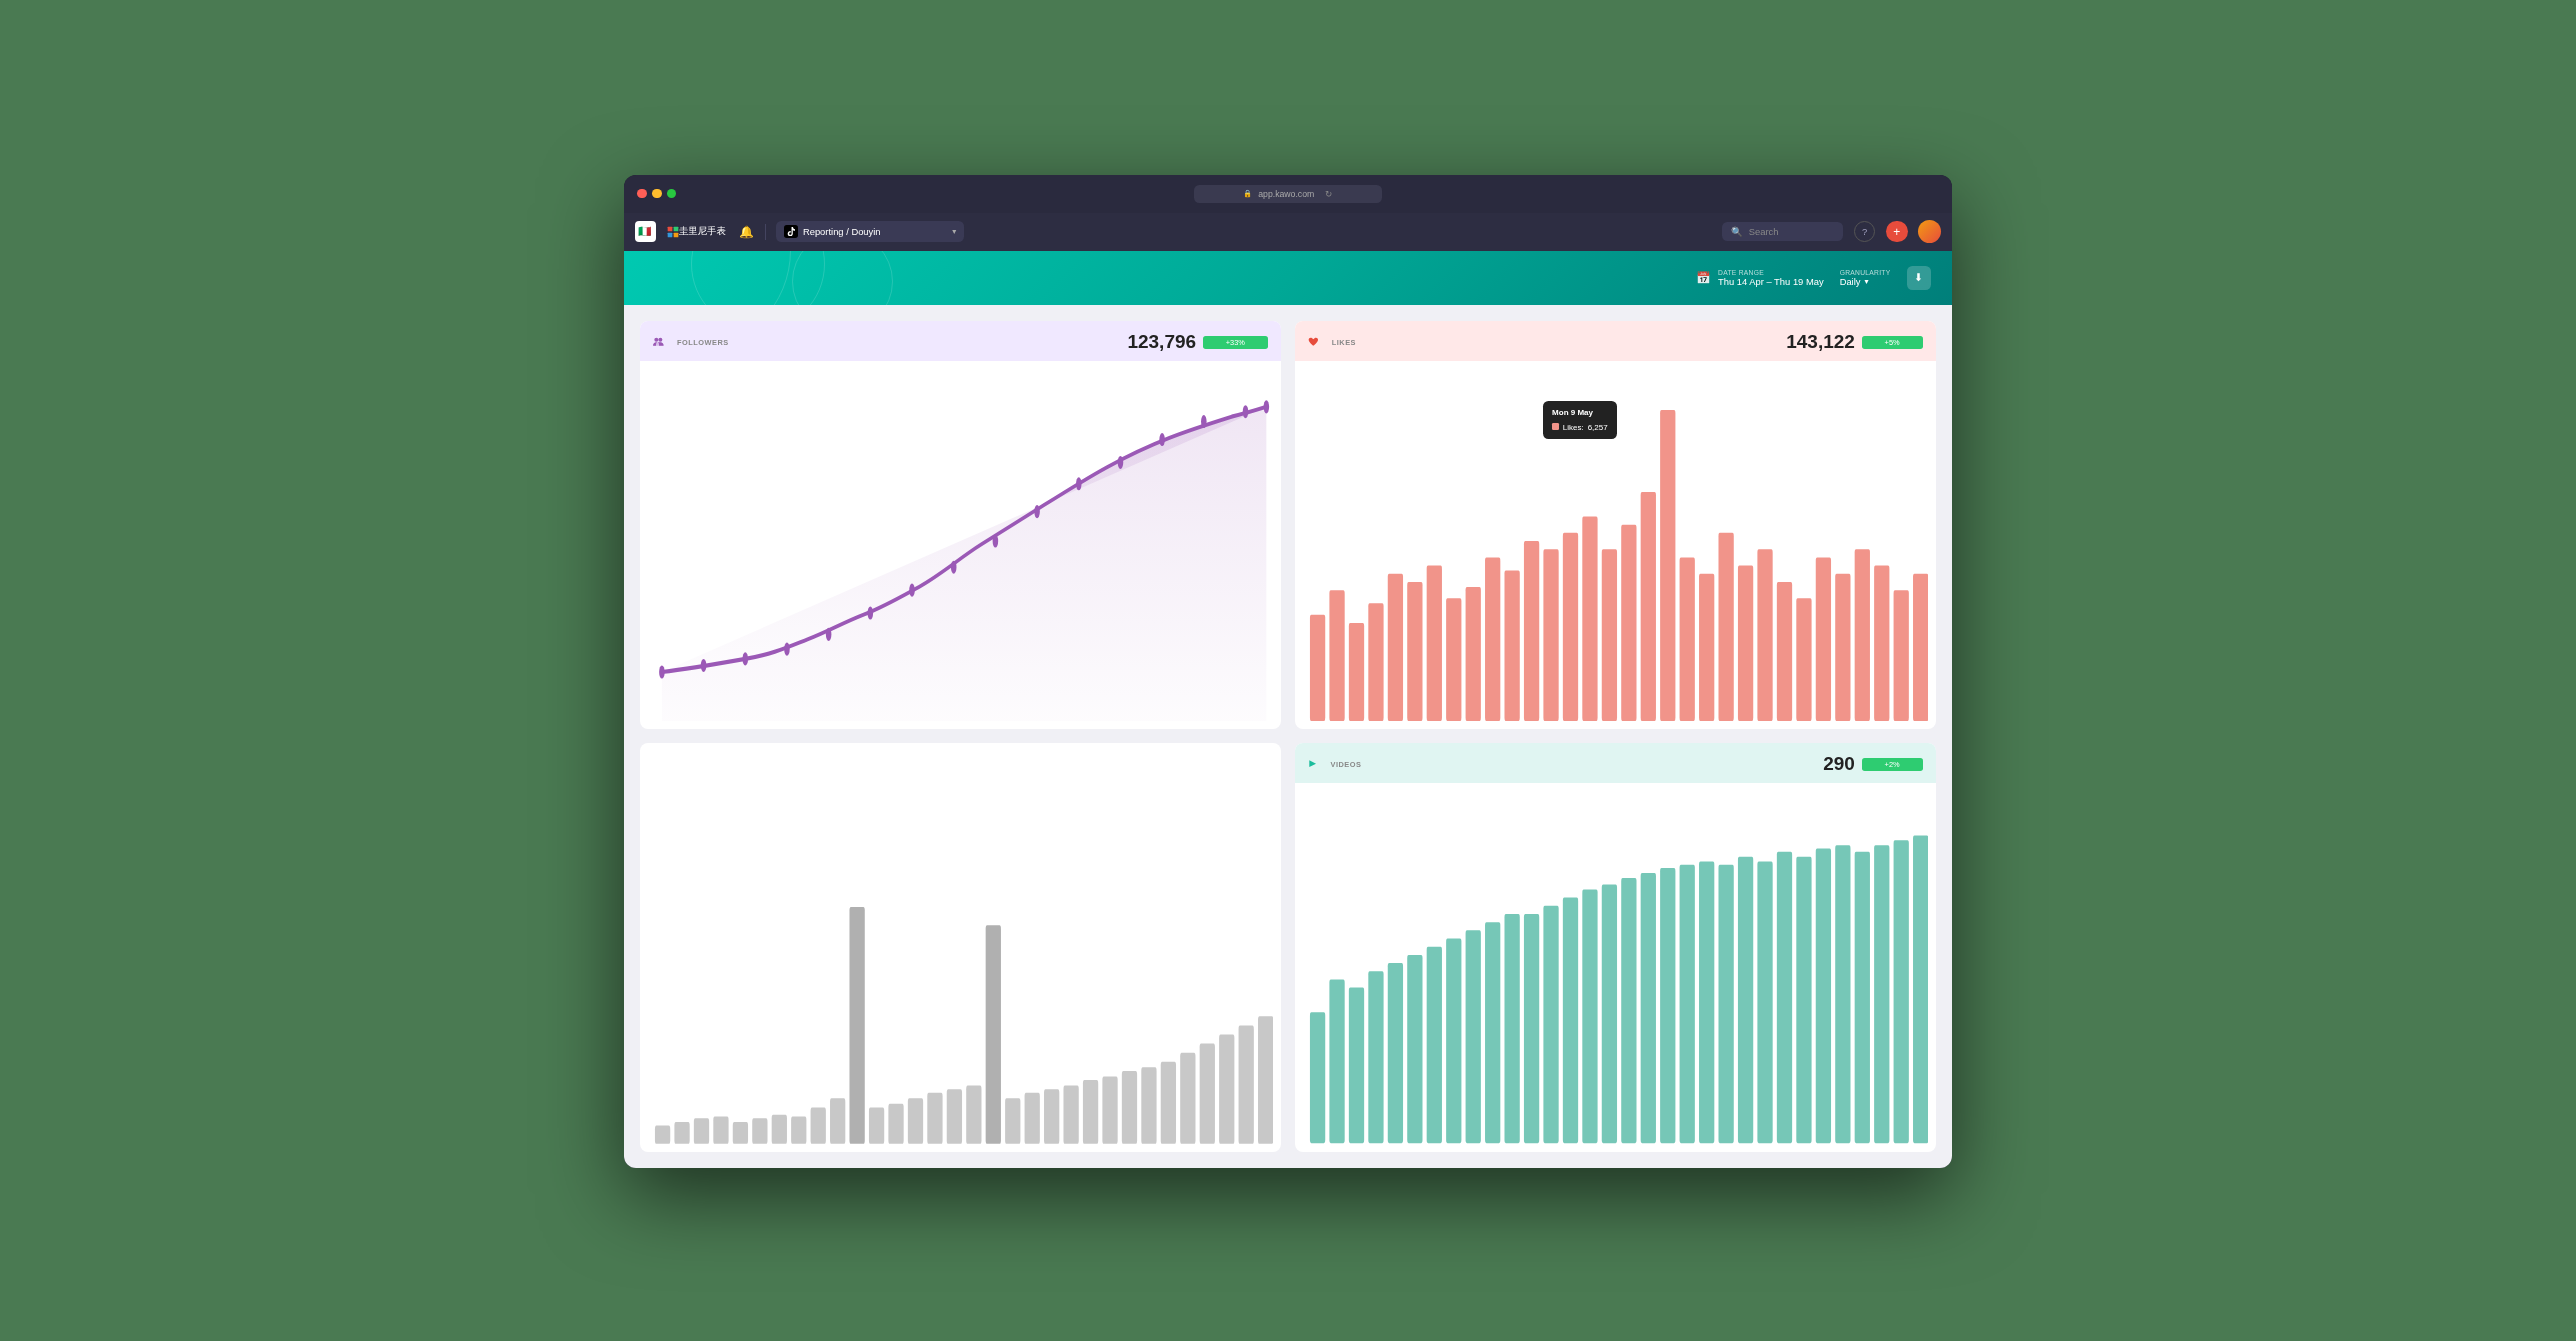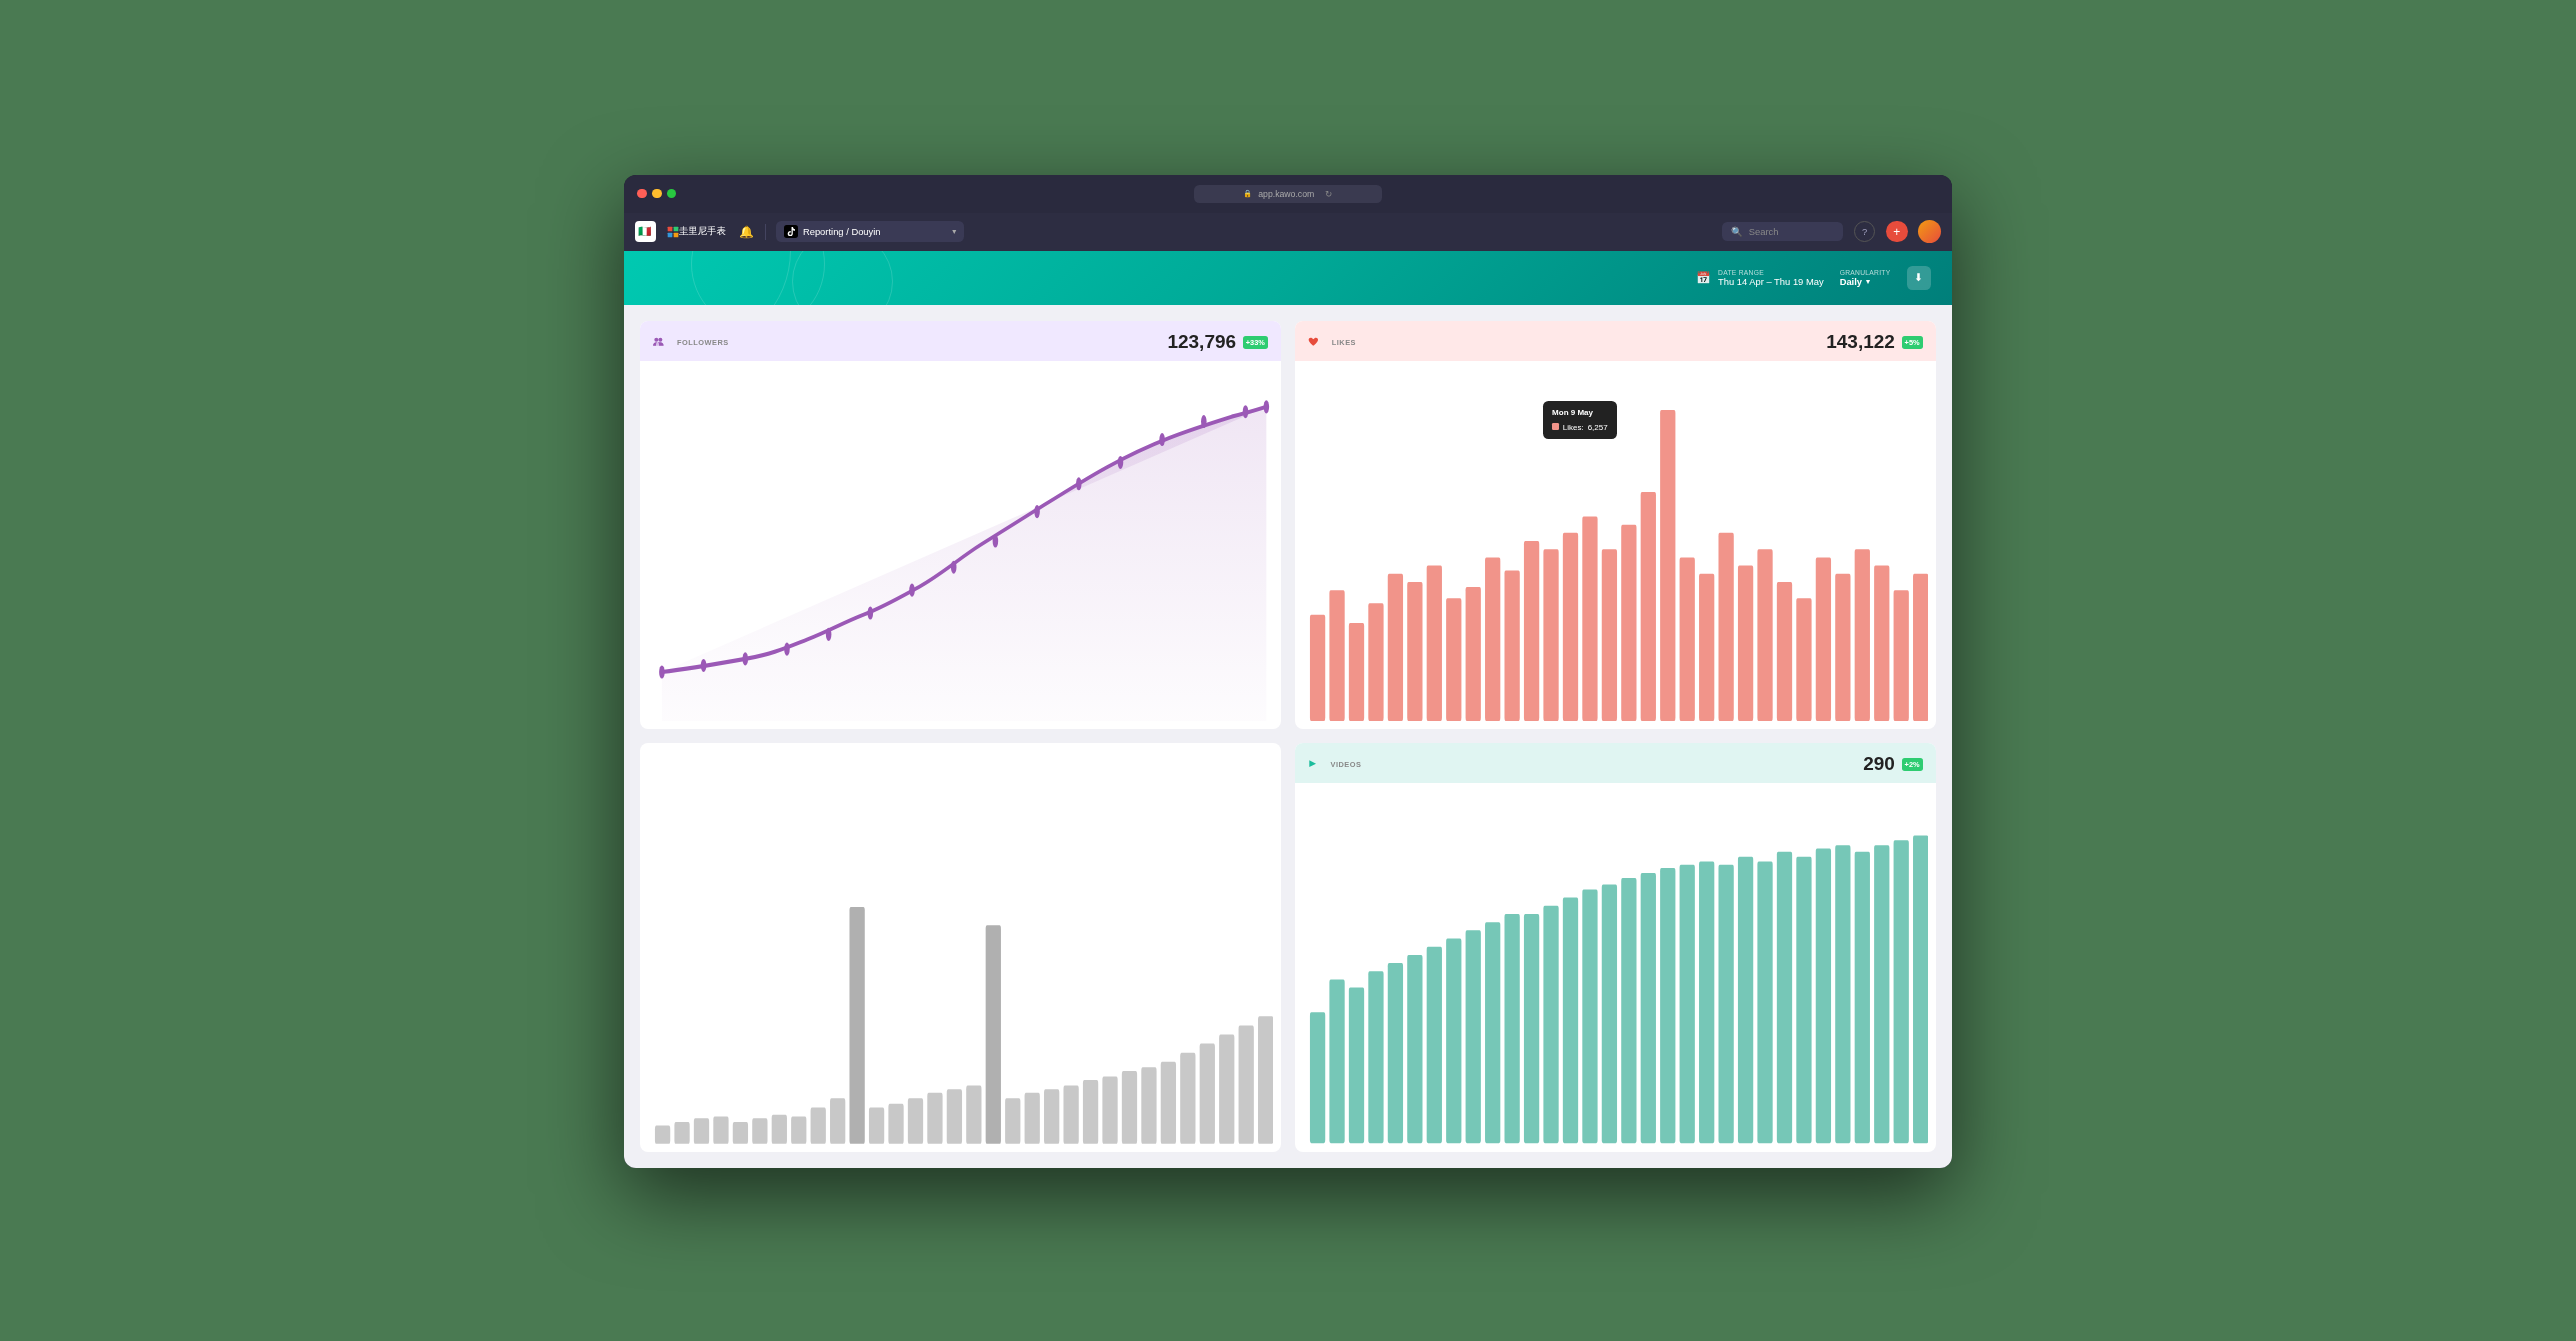--- a/index.html
+++ b/index.html
@@ -215,21 +215,21 @@
       color: white;
     }
     .granularity-label {
       font-size: 6.7px;
       text-transform: uppercase;
       color: rgba(255,255,255,0.7);
       letter-spacing: 0.3px;
     }
     .granularity-value {
       font-size: 9.4px;
-      font-weight: 700;
+      font-weight: 400;
       color: white;
     }
     .granularity-chevron {
       font-size: 8px;
       color: white;
     }
     .download-btn {
       width: 24px;
       height: 24px;
       border-radius: 5.4px;
@@ -286,22 +286,22 @@
     }
     .card-value {
       font-size: 19px;
       font-weight: 700;
       color: #222;
     }
     .card-badge {
       background: #2ecc71;
       color: white;
       font-size: 7.4px;
-      font-weight: 700;
-      padding: 2px 3px;
+      font-weight: 400;
+      padding: 2px 23px;
       border-radius: 2.7px;
     }
     .card-chart {
       flex: 1;
       padding: 0 8px 8px;
       position: relative;
       min-height: 148px;
     }
 
     

